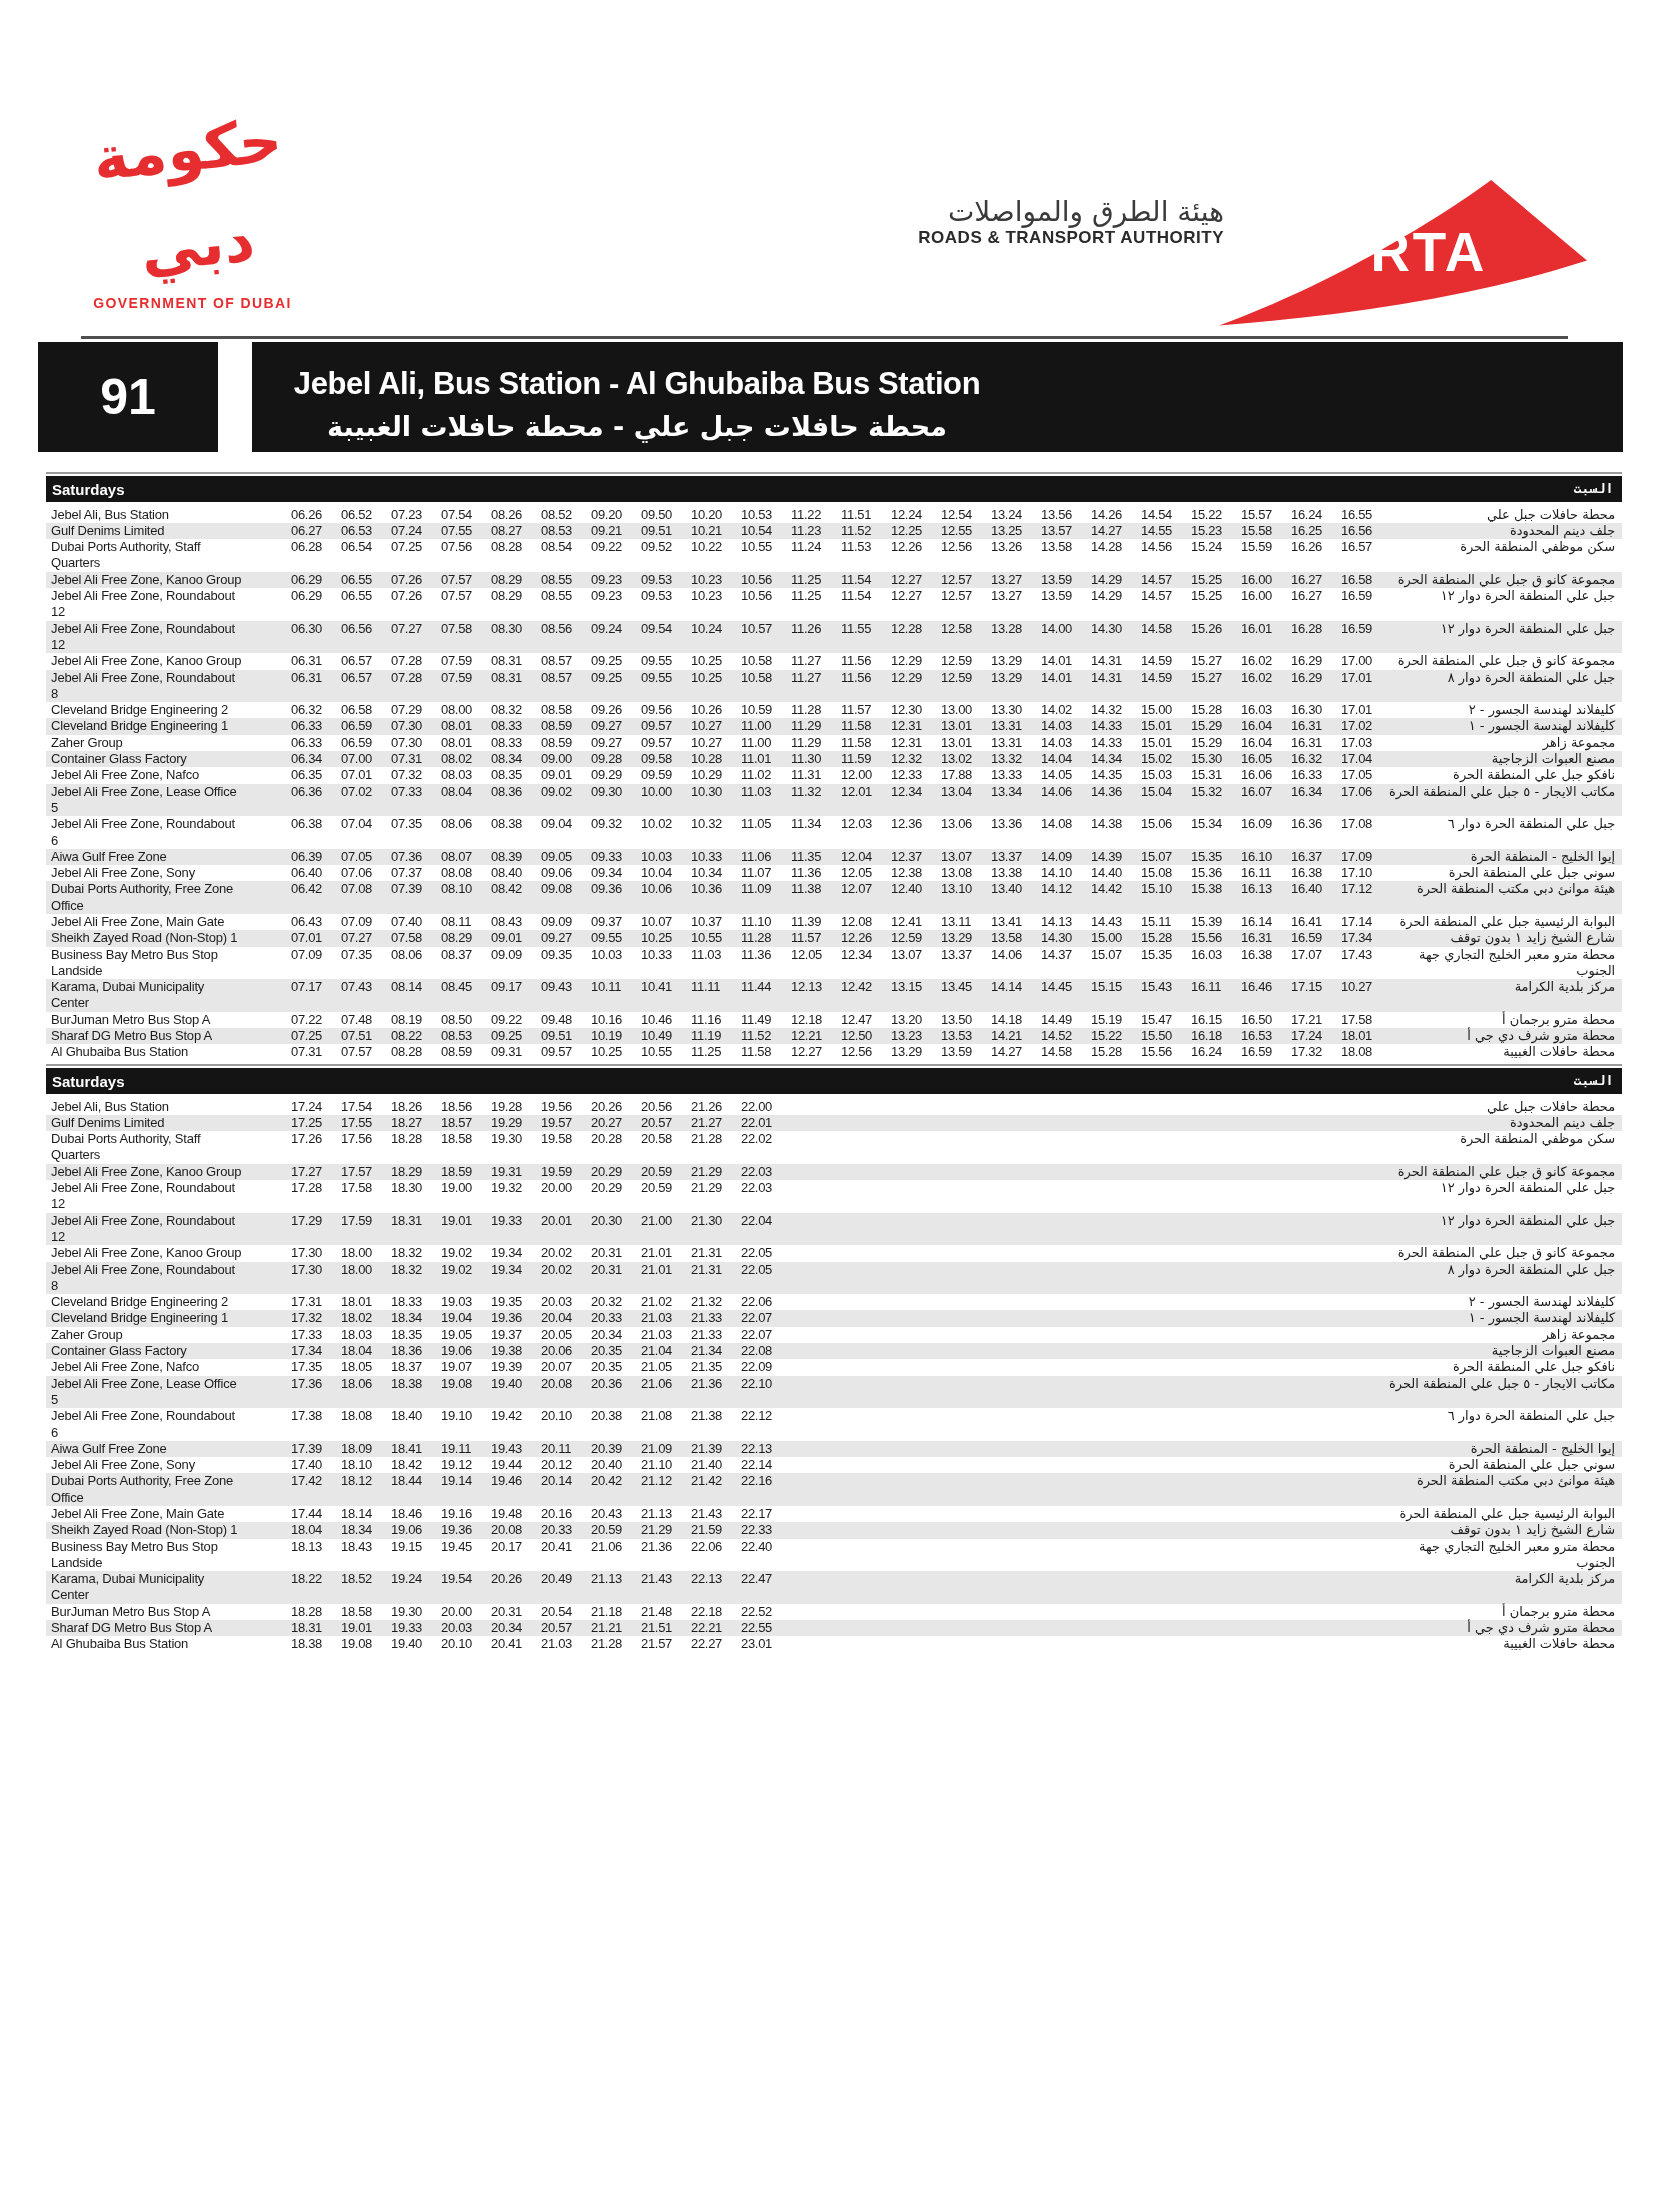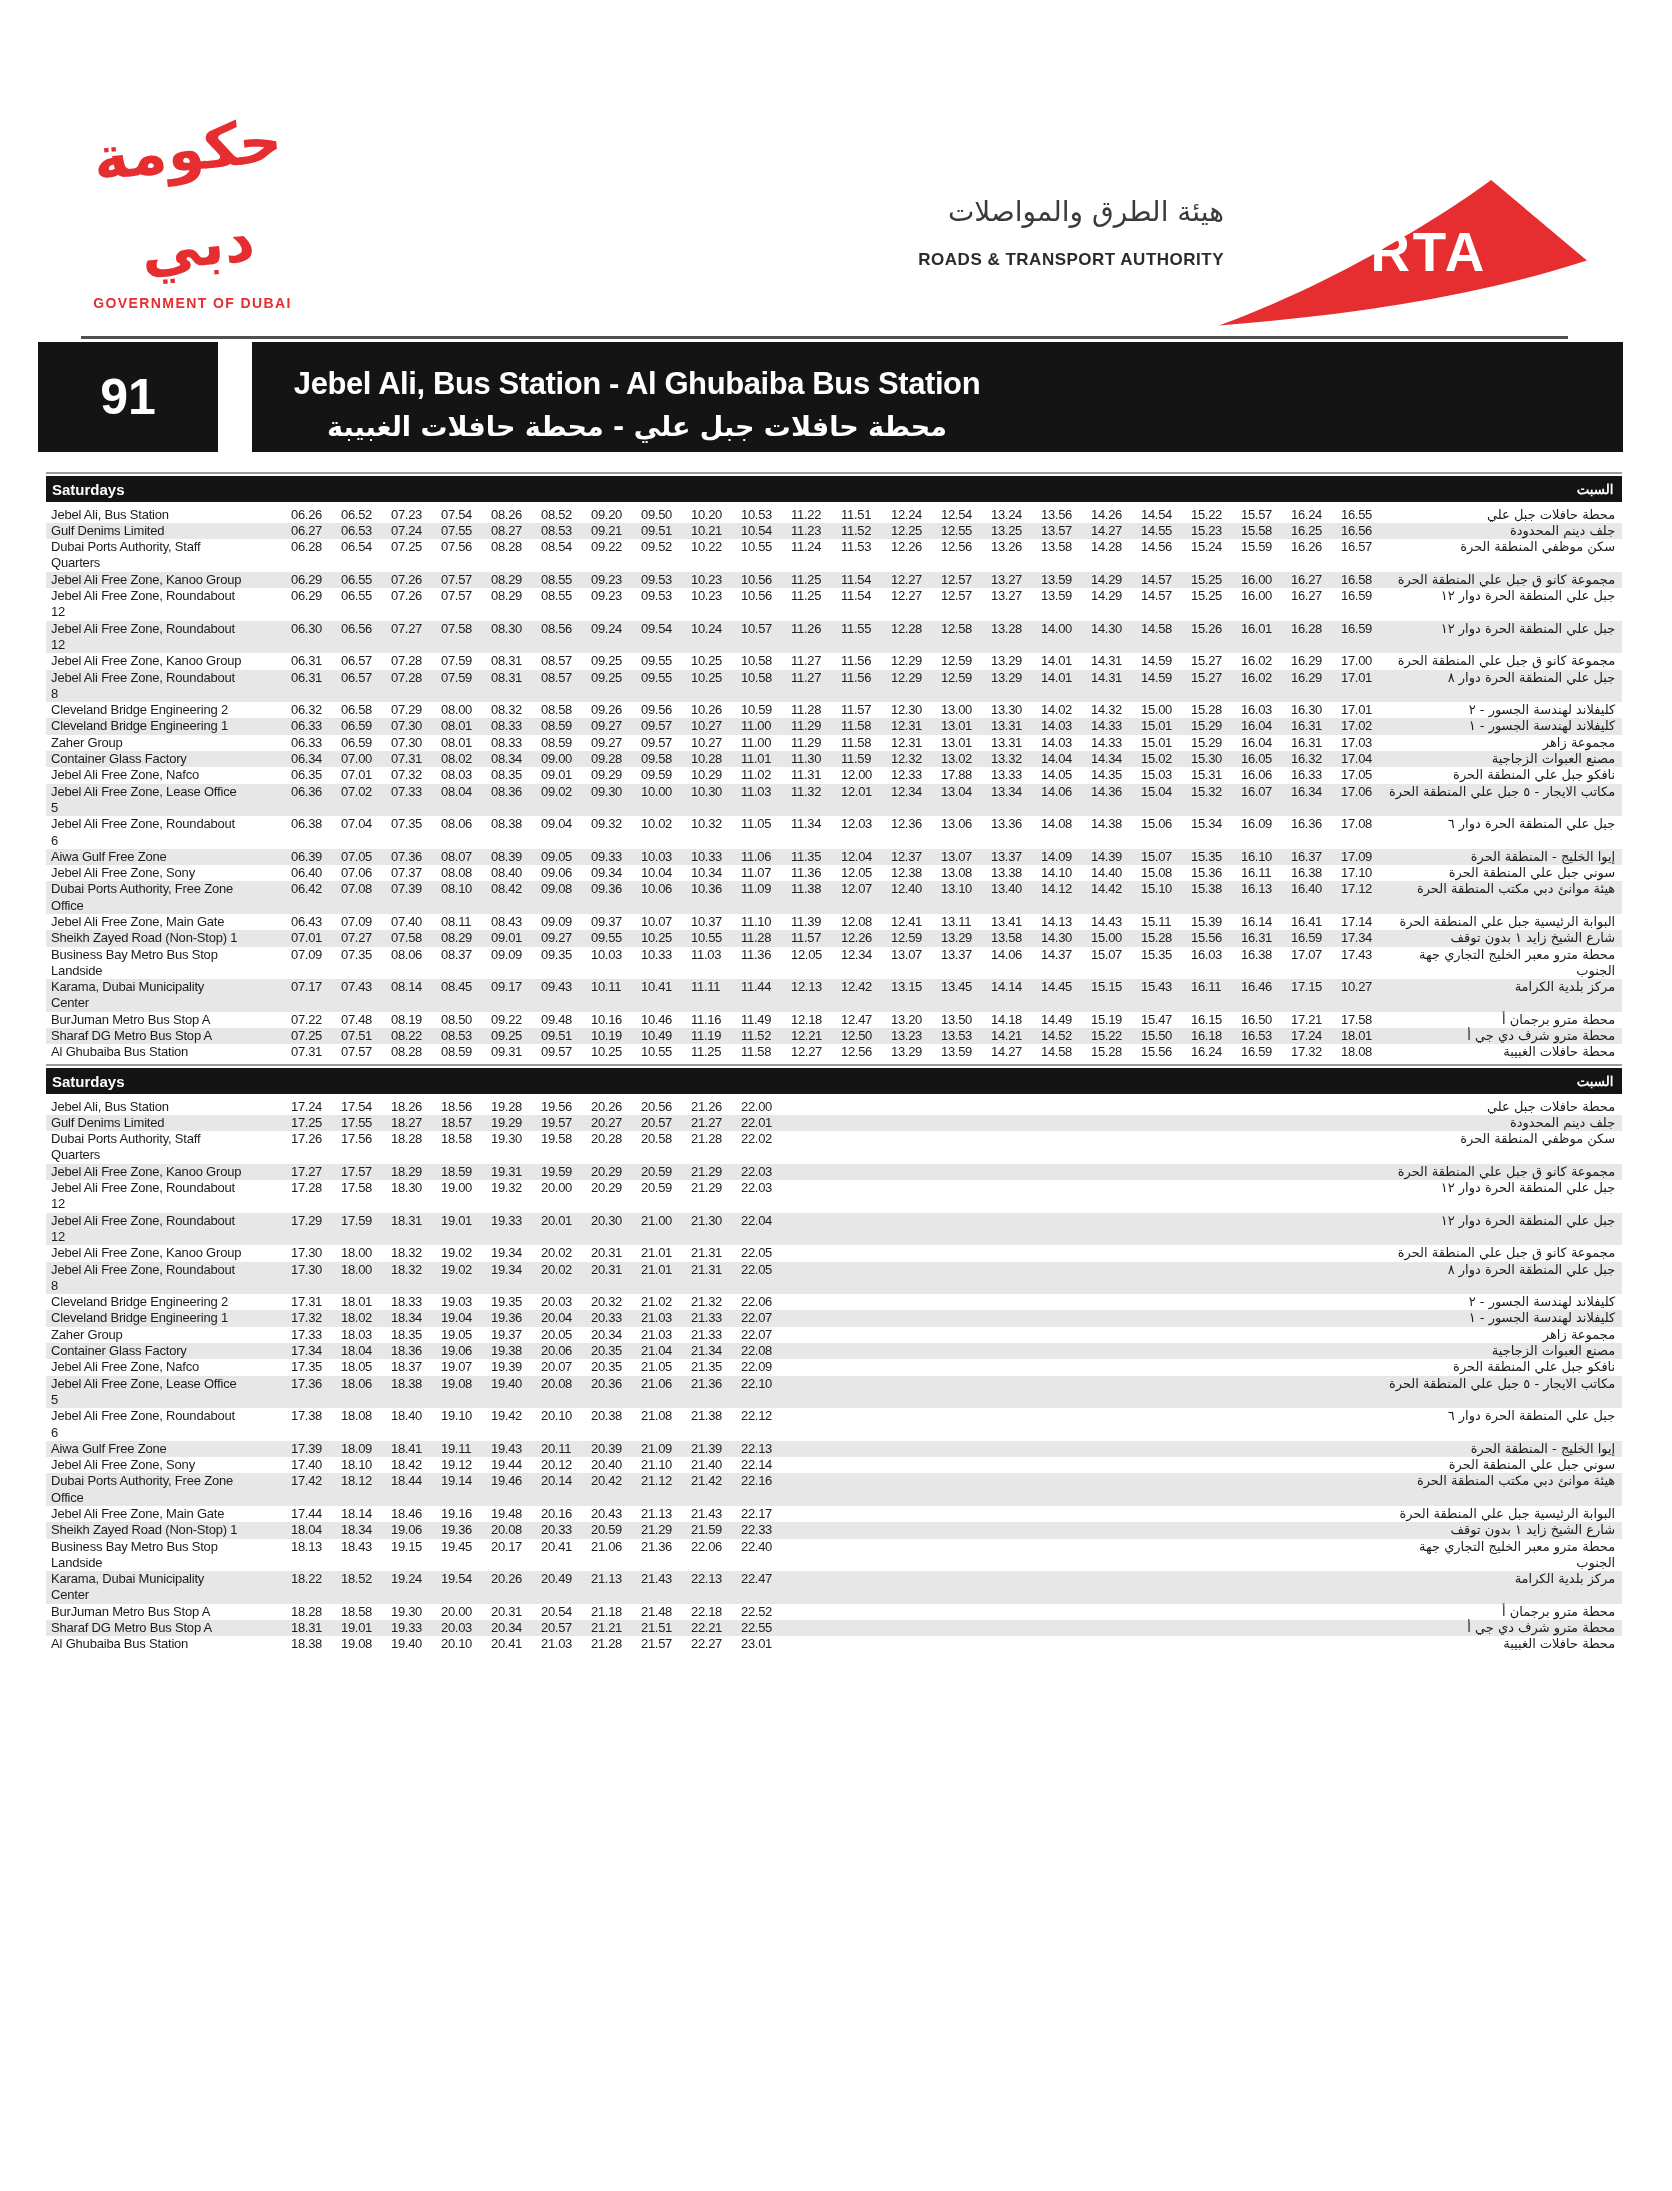--- a/index.html
+++ b/index.html
@@ -15,21 +15,21 @@
   }
   
   .gov-logo{position:absolute;left:60px;top:101px;width:265px;text-align:center;color:var(--red);}
   .gov-arabic{
     font-family:"DejaVu Sans",sans-serif;font-size:60px;font-weight:bold;line-height:1.6;
     transform:rotate(-6deg);transform-origin:center;
   }
   .gov-caption{font-size:14px;font-weight:bold;letter-spacing:1.4px;margin-top:1.7px;}
   .rta-text{position:absolute;right:449px;top:195px;text-align:right;}
   .rta-ar{font-family:"DejaVu Sans",sans-serif;font-size:28px;color:#3a3a3a;letter-spacing:1.7px;}
-  .rta-en{font-size:17px;font-weight:bold;color:#2b2b2b;letter-spacing:0.5px;margin-top:22px;}
+  .rta-en{font-size:17px;font-weight:bold;color:#2b2b2b;letter-spacing:0.5px;margin-top:0;}
   .rta-logo{position:absolute;left:1219px;top:174px;width:368px;height:156px;}
   .rta-swoosh{fill:var(--red);}
   .rta-logo-text{fill:#fff;font-family:"Liberation Sans",sans-serif;font-weight:bold;font-size:64px;letter-spacing:3px;}
   .header-rule{position:absolute;left:81px;top:336px;width:1487px;height:2.6px;background:#4f4f4f;}
   
   .route-num{
     position:absolute;left:38px;top:342px;width:180px;height:110px;background:var(--bar);
     color:#fff;display:flex;align-items:center;justify-content:center;
     font-size:50px;font-weight:bold;
   }
@@ -40,21 +40,21 @@
   
   .tt{position:absolute;left:46px;width:1576px;}
   .tt-1{top:472px;}
   .tt-2{top:1064px;}
   .top-rule{height:1.7px;background:#9b9b9b;margin-bottom:2.6px;}
   .day-bar{
     height:26px;background:var(--bar);color:#fff;display:flex;align-items:center;
     justify-content:space-between;padding:0 8.6px 0 6px;box-sizing:border-box;
     font-size:15px;font-weight:bold;
   }
-  .day-ar{font-family:Liberation Sans, sans-serif;font-size:13.3px;direction:rtl;}
+  .day-ar{font-family:Liberation Mono, monospace;font-size:13.3px;direction:rtl;}
   .rows{margin-top:4.3px;}
   .row{position:relative;display:flex;align-items:flex-start;}
   .rows .row:nth-child(even){background:var(--stripe);}
   .en{
     width:245px;box-sizing:border-box;padding-left:5.1px;flex:0 0 auto;
     font-size:13px;line-height:16.3px;letter-spacing:-0.2px;white-space:pre-line;
   }
   .times{display:flex;flex:0 0 auto;}
   .cell{width:50px;flex:0 0 auto;font-size:13px;line-height:16.3px;letter-spacing:-0.3px;}
   .ar{

